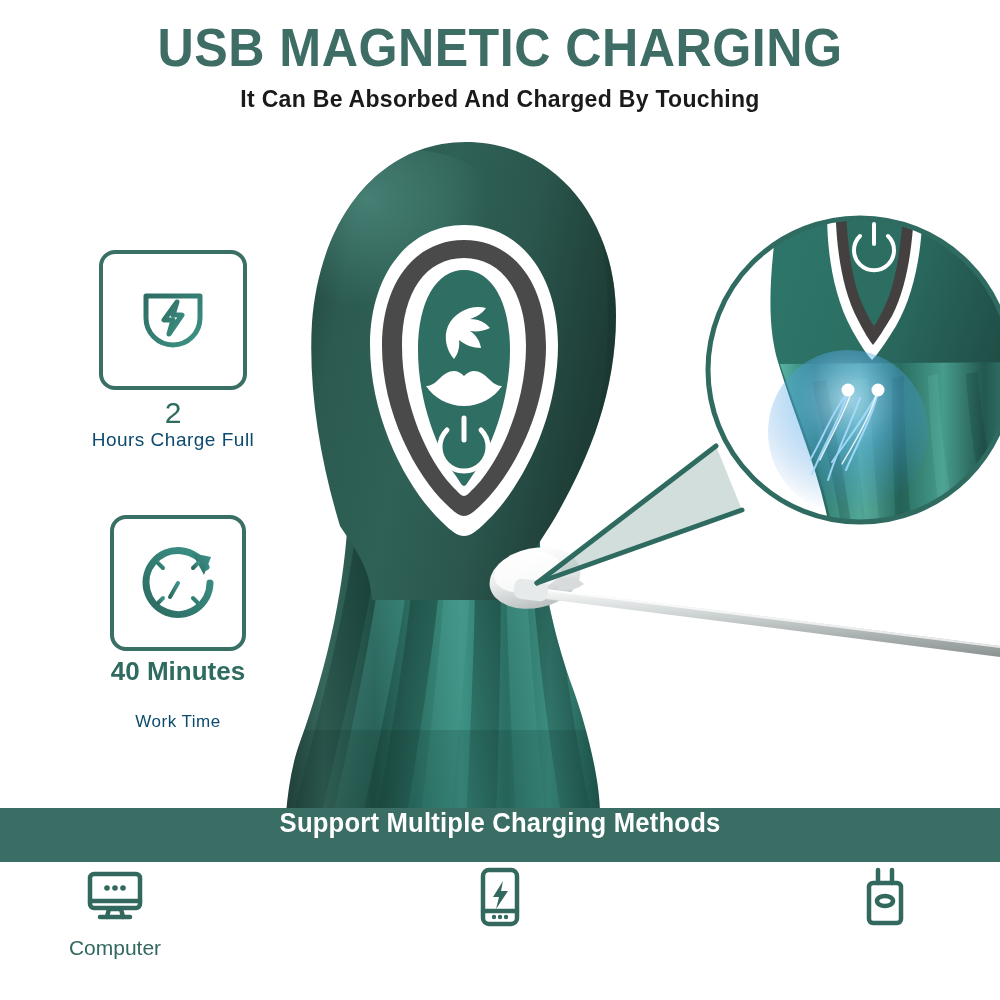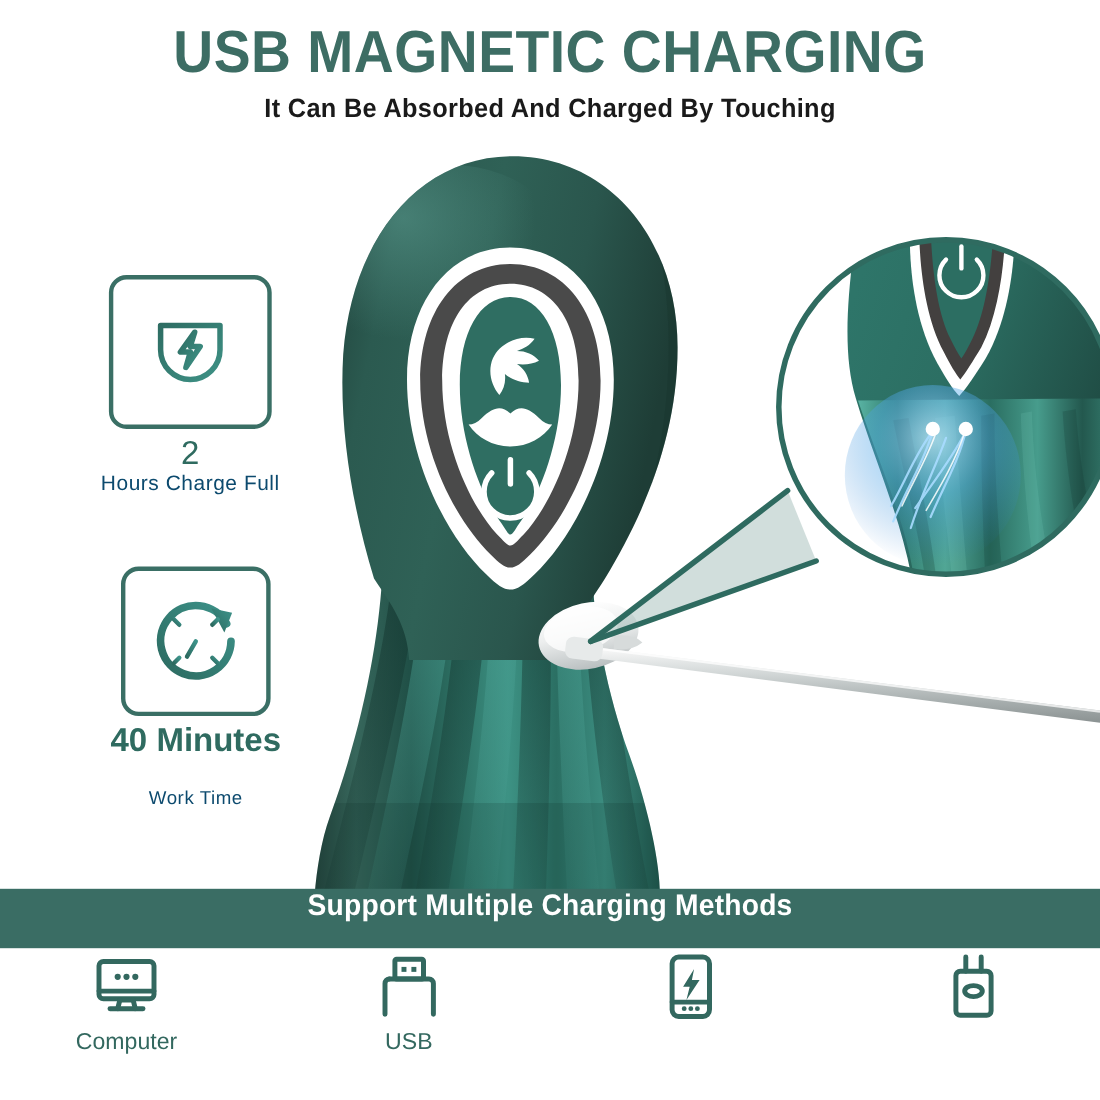--- a/index.html
+++ b/index.html
@@ -22,21 +22,21 @@
   }
 
   
   .feature{position:absolute;text-align:center;}
   .feat-box{
     border:4px solid #3a6f65;border-radius:16px;
     display:flex;align-items:center;justify-content:center;
     background:#ffffff;
   }
   .feat-big{font-size:30px;color:#2f6b60;font-weight:500;margin-top:6px;line-height:1.1;}
-  .feat-big.lg{font-size:30px;font-weight:600;text-align:center;}
+  .feat-big.lg{font-size:26px;font-weight:600;text-align:center;}
   .feat-small{font-size:19px;color:#0c4a6e;margin-top:0px;letter-spacing:0.5px;}
   .feat-small.sm{font-size:17px;margin-top:26px;}
 
   
   .product{position:absolute;left:180px;top:130px;width:640px;height:690px;}
 
   
   .magnifier{position:absolute;left:700px;top:212px;width:320px;height:320px;}
 
   
@@ -403,36 +403,20 @@
           <g fill="#33685f">
             <circle cx="23" cy="19" r="2.8"></circle>
             <circle cx="31" cy="19" r="2.8"></circle>
             <circle cx="39" cy="19" r="2.8"></circle>
           </g>
         </svg>
       </div>
       <div class="method-label">Computer</div>
     </div>
 
-    <div class="method">
-      <div class="method-ico">
-        <svg width="52" height="58" viewBox="0 0 52 58">
-          <g fill="none" stroke="#33685f" stroke-width="4.5" stroke-linejoin="round" stroke-linecap="round">
-            <rect x="13" y="4" width="26" height="18" rx="1.5"></rect>
-            <path d="M8 22 h36 a4 4 0 0 1 4 4 v28"></path>
-            <path d="M8 22 a4 4 0 0 0 -4 4 v28"></path>
-          </g>
-          <g fill="#33685f">
-            <rect x="19" y="11" width="4.5" height="4.5"></rect>
-            <rect x="28" y="11" width="4.5" height="4.5"></rect>
-          </g>
-        </svg>
-      </div>
-      <div class="method-label">USB</div>
-    </div>
 
     <div class="method">
       <div class="method-ico">
         <svg width="46" height="60" viewBox="0 0 46 60">
           <g fill="none" stroke="#33685f" stroke-width="4.5" stroke-linejoin="round" stroke-linecap="round">
             <rect x="6" y="3" width="34" height="54" rx="6"></rect>
             <line x1="6" y1="44" x2="40" y2="44"></line>
           </g>
           <path d="M26 14 L16 30 h6 l-3 12 12 -18 h-7 z" fill="#33685f"></path>
           <g fill="#33685f">

